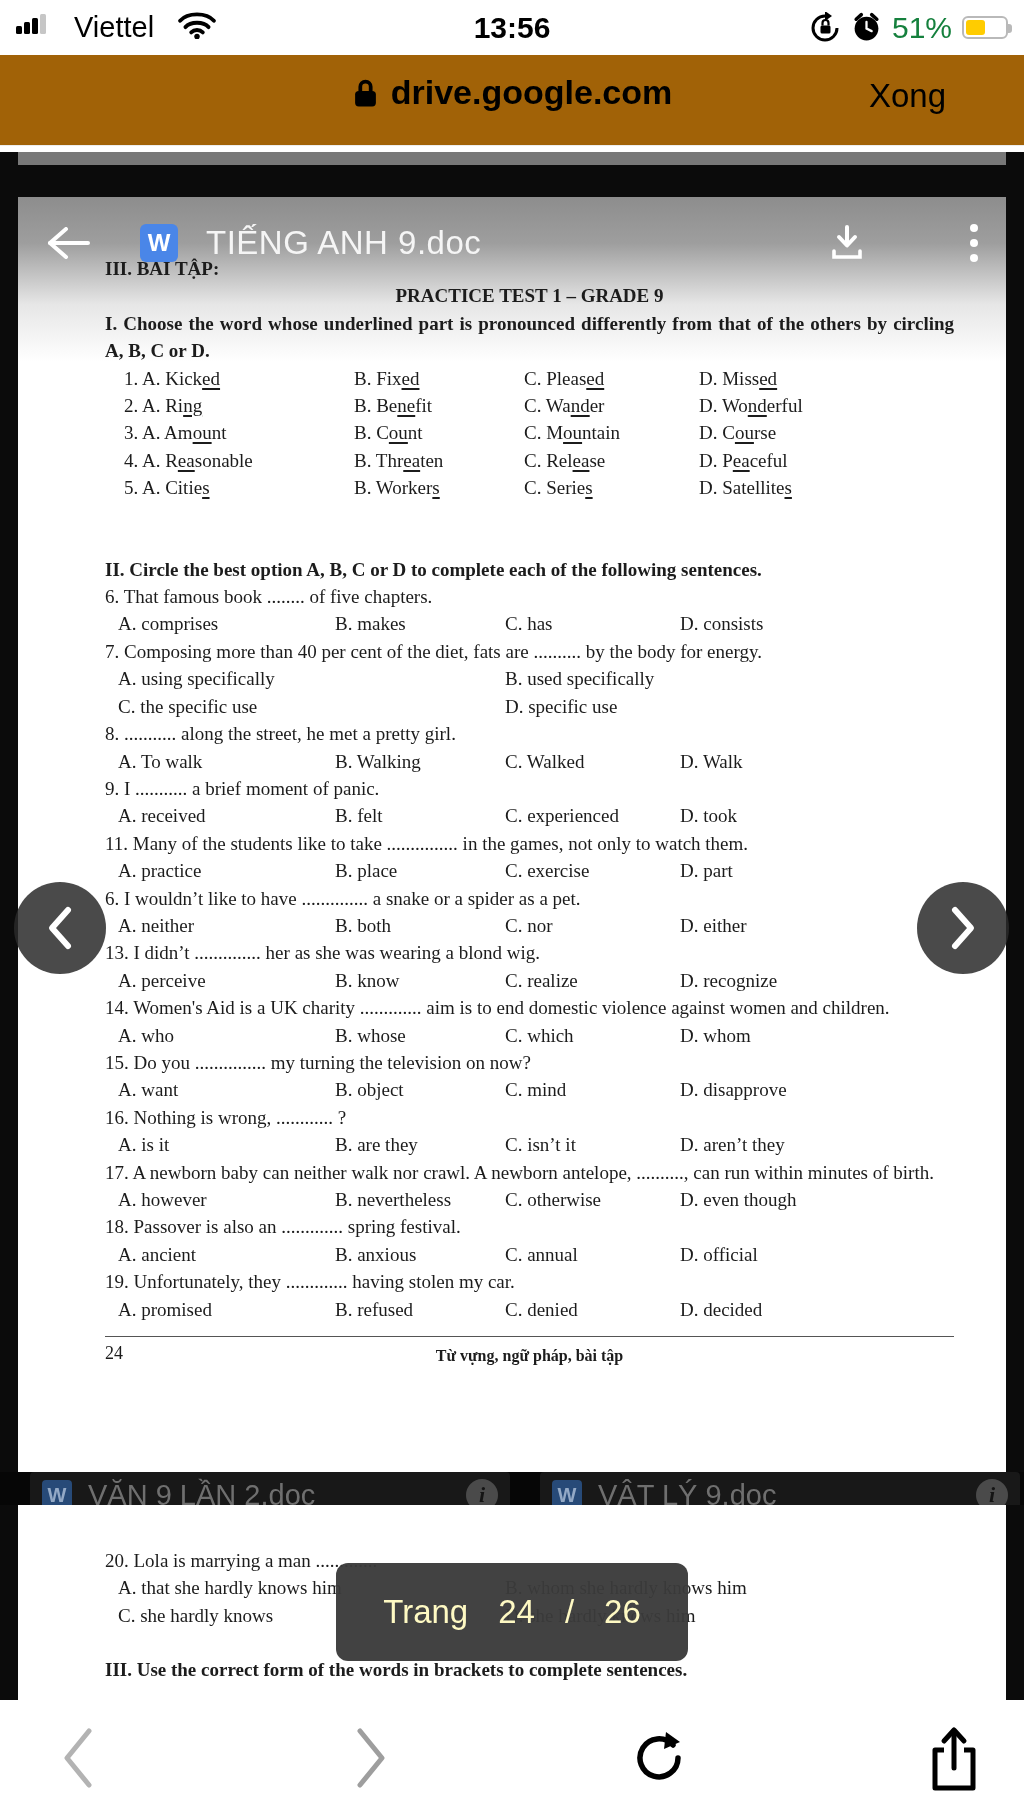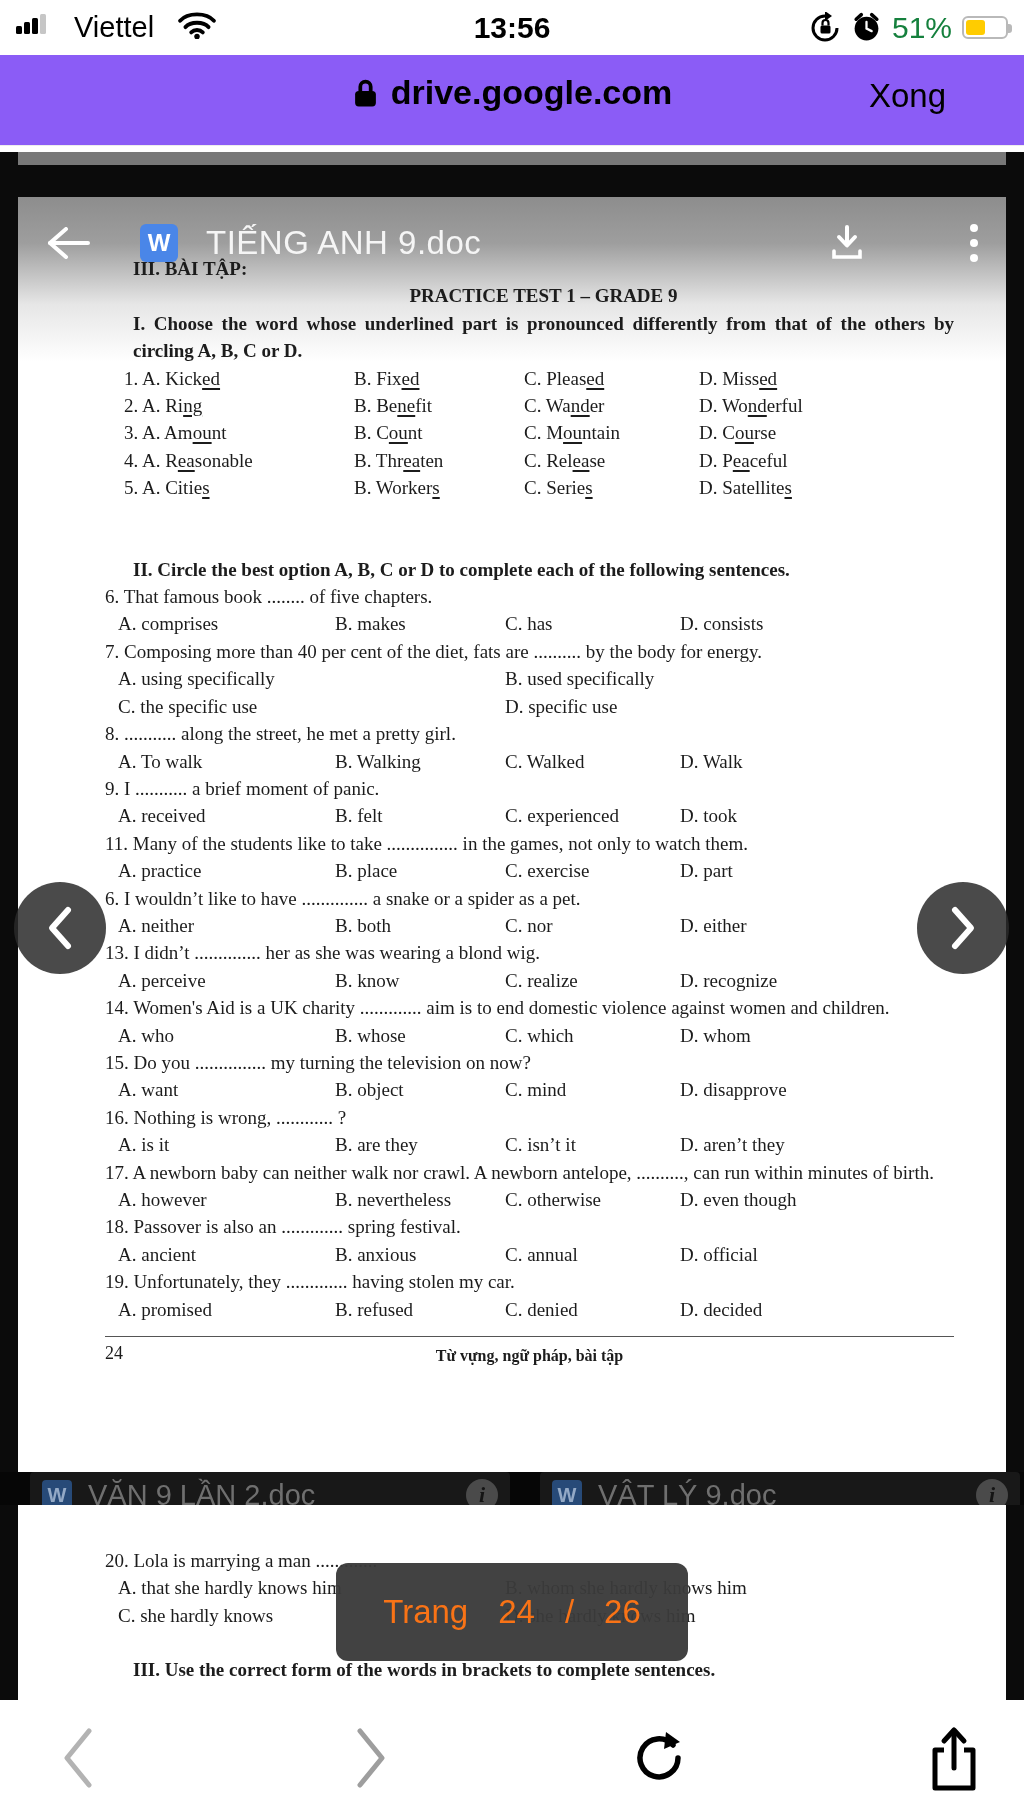--- a/index.html
+++ b/index.html
@@ -11,42 +11,42 @@
   .sb-left { display:flex; align-items:flex-start; gap:24px; }
   .sb-carrier { font-size:29px; color:#000; }
   .sb-time { position:absolute; left:0; right:0; text-align:center; font-size:30px; font-weight:600; color:#000; }
   .sb-right { margin-left:auto; display:flex; align-items:center; gap:10px; z-index:2; }
   .sb-pct { font-size:30px; color:#15803d; }
   .battery { position:relative; width:46px; height:23px; border:2px solid #b9b9b9; border-radius:6px; padding:2px; }
   .battery .fill { width:50%; height:100%; background:#ffcc00; border-radius:3px; }
   .battery .nub { position:absolute; right:-6px; top:6px; width:4px; height:9px; background:#b9b9b9; border-radius:0 3px 3px 0; }
 
   
-  .url-bar { position:absolute; top:55px; left:0; right:0; height:90px; background:#8b5cf6; box-shadow:0 1px 0 rgba(0,0,0,.07); }
+  .url-bar { position:absolute; top:55px; left:0; right:0; height:90px; background:#a16207; box-shadow:0 1px 0 rgba(0,0,0,.07); }
   .url-center { position:absolute; left:0; right:0; top:18px; display:flex; justify-content:center; align-items:center; gap:12px; }
   .url-text { font-size:34px; font-weight:600; color:#000; }
   .done-btn { position:absolute; right:78px; top:22px; font-size:33px; color:#000; background:none; border:none; font-family:inherit; }
 
   
   .viewer { position:absolute; top:152px; left:0; width:1024px; height:1548px; background:#0b0b0b; }
   .gray-strip { position:absolute; top:0; left:18px; right:18px; height:13px; background:#787878; }
   .page { position:absolute; left:18px; right:18px; background:#fff; }
   .page24 { top:45px; height:1275px; overflow:hidden; }
   .scrim { position:absolute; top:0; left:0; right:0; height:165px; background:linear-gradient(180deg,#8d8d8d 0%,#9e9e9e 28%,rgba(200,200,200,.45) 65%,rgba(255,255,255,0) 100%); z-index:1; }
   .drive-header { position:absolute; top:0; left:0; right:0; height:92px; display:flex; align-items:center; padding:0 28px; z-index:3; }
   .w-badge { width:38px; height:38px; border-radius:6px; background:#4a86e8; color:#fff; font-size:24px; font-weight:bold; display:flex; align-items:center; justify-content:center; margin-left:50px; }
   .dh-title { margin-left:28px; font-size:33px; color:#f5f5f5; letter-spacing:.5px; }
   .dh-right { margin-left:auto; display:flex; align-items:center; }
   .dl-btn { margin-right:104px; }
   .dots { display:flex; flex-direction:column; gap:7px; }
   .dots i { width:8px; height:8px; border-radius:50%; background:#fff; }
 
   
   .doc { position:relative; z-index:2; padding:58px 52px 0 87px; font-family:"Liberation Serif", serif; font-size:19px; line-height:27.4px; color:#1c1c1c; }
-  .b { font-weight:bold;margin-left:28px; }
+  .b { font-weight:bold; }
   .ctr { text-align:center; }
   .just { text-align:justify; }
   .nw { white-space:nowrap; }
   .sp { height:27px; }
   .row4 { display:grid; grid-template-columns:230px 170px 175px 1fr;margin-left:19px; }
   .row4m { display:grid; grid-template-columns:217px 170px 175px 1fr; padding-left:13px; }
   .row2 { display:grid; grid-template-columns:387px 1fr; padding-left:13px; }
   .u { text-decoration:underline; text-underline-offset:3px; text-decoration-thickness:1.5px; }
   .doc-footer-rule { border:none; border-top:1.6px solid #555; margin-top:13px; }
   .doc-footer { position:relative; margin-top:2px; }
@@ -62,21 +62,21 @@
   .cards { display:flex; gap:30px; padding-left:30px; align-items:flex-start; }
   .fcard { flex:0 0 480px; height:46px; background:#181818; border-radius:4px; display:flex; align-items:center; gap:16px; padding:4px 12px; }
   .fcard .fw { width:30px; height:30px; border-radius:4px; background:#274a78; color:#93a9c6; font-family:"Liberation Sans",sans-serif; font-weight:bold; font-size:20px; display:flex; align-items:center; justify-content:center; flex:0 0 auto; }
   .fcard .fname { font-size:29px; color:#6f6f6f; white-space:nowrap; }
   .fcard .finfo { margin-left:auto; width:32px; height:32px; border-radius:50%; background:#4a4a4a; color:#141414; font-family:"Liberation Serif",serif; font-weight:bold; font-style:italic; font-size:22px; display:flex; align-items:center; justify-content:center; flex:0 0 auto; }
 
   
   .page25 { top:1353px; height:195px; padding:42px 52px 0 87px; font-family:"Liberation Serif", serif; font-size:19px; line-height:27.4px; color:#1c1c1c; overflow:hidden; }
 
   
-  .toast { position:absolute; top:1411px; left:50%; transform:translateX(-50%); width:352px; height:98px; background:rgba(58,58,58,.96); border-radius:12px; z-index:10; display:flex; align-items:center; justify-content:center; gap:30px; color:#f97316; font-size:33px; }
+  .toast { position:absolute; top:1411px; left:50%; transform:translateX(-50%); width:352px; height:98px; background:rgba(58,58,58,.96); border-radius:12px; z-index:10; display:flex; align-items:center; justify-content:center; gap:30px; color:#fef9c3; font-size:33px; }
 
   
   .toolbar { position:absolute; top:1700px; left:0; right:0; height:120px; background:#fff; }
   .tb { position:absolute; top:26px; background:none; border:none; }
   .tb-back { left:59px; } .tb-fwd { left:354px; } .tb-refresh { left:632px; top:30px; } .tb-share { left:926px; top:24px; }
 </style>
 </head>
 <body>
 
 <div class="screen">

